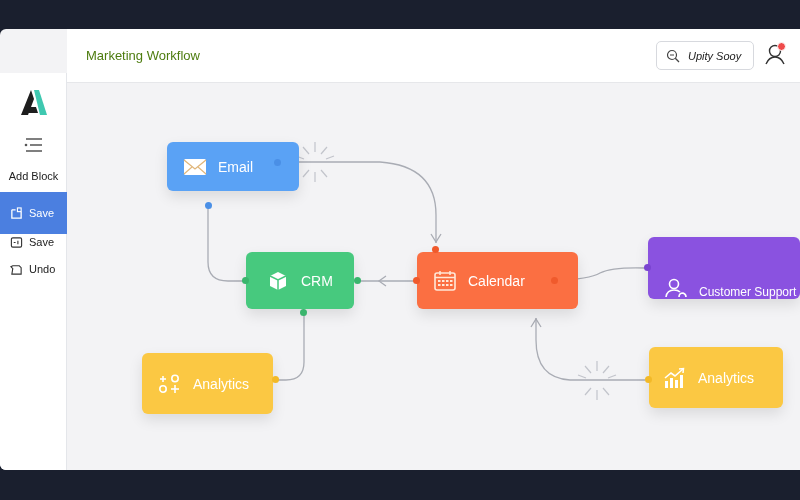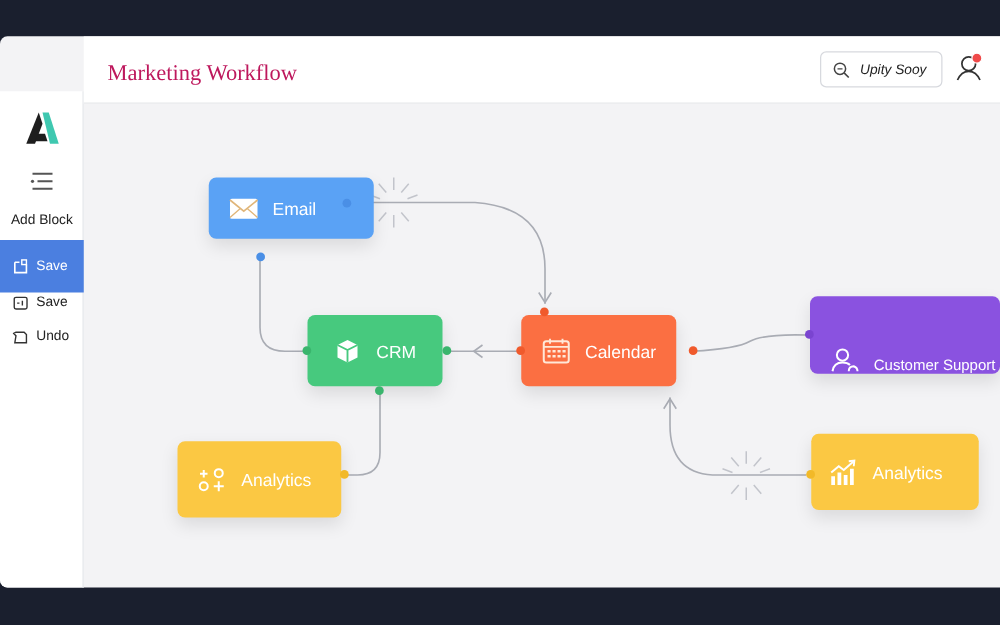--- a/index.html
+++ b/index.html
@@ -23,42 +23,42 @@
     .side-btn {
       position: absolute; left: 0; width: 67px; height: 42px;
       display: flex; align-items: center; padding-left: 10px; font-size: 11px; color: #222; cursor: pointer;
     }
     .side-btn.active { background: #4b7fe0; color: #fff; }
     .side-btn svg { width: 13px; height: 13px; margin-right: 6px; flex-shrink: 0; }
     .topbar {
       position: absolute; left: 67px; top: 0; width: 733px; height: 54px;
       background: #ffffff; border-bottom: 1px solid #e6e7ea;
     }
-    .title { position: absolute; left: 19px; top: 19px; font-size: 18px; color: #be185d; font-family: Liberation Serif, serif; }
+    .title { position: absolute; left: 19px; top: 19px; font-size: 13px; color: #4d7c0f; }
     .search-btn {
       position: absolute; left: 589px; top: 12px; width: 98px; height: 29px;
       border: 1px solid #d7d9de; border-radius: 5px; background: #fff;
       display: flex; align-items: center; padding-left: 9px; font-size: 11px; color: #222; cursor: pointer; font-style: italic;
     }
     .search-btn svg { width: 14px; height: 14px; margin-right: 8px; }
     .user-icon { position: absolute; left: 697px; top: 14px; width: 22px; height: 22px; cursor: pointer; }
     .badge {
       position: absolute; left: 710px; top: 13px; width: 9px; height: 9px; border-radius: 50%;
       background: #ef4a4a; border: 1px solid #fff;
     }
     .edges { position: absolute; left: 0; top: 0; width: 800px; height: 500px; pointer-events: none; }
     .node {
       position: absolute; border-radius: 6px; display: flex; align-items: center;
       color: #ffffff; font-size: 14px; cursor: pointer;
       box-shadow: 0 6px 14px rgba(0,0,0,0.10);
     }
     .node svg { width: 24px; height: 22px; margin-right: 11px; flex-shrink: 0; }
     .node-email { left: 142px; top: 142px; width: 132px; height: 49px; background: #5aa2f5; padding-left: 16px; margin-left: 25px; }
     .node-crm { left: 246px; top: 252px; width: 108px; height: 57px; background: #47c97e; padding-left: 20px; align-items: center; }
-    .node-calendar { left: 417px; top: 252px; width: 124px; height: 57px; background: #fb6f42; padding-left: 16px; }
+    .node-calendar { left: 417px; top: 252px; width: 161px; height: 57px; background: #fb6f42; padding-left: 16px; }
     .node-support { left: 648px; top: 237px; width: 152px; height: 62px; background: #8a52e0; padding-left: 16px; font-size: 12px; align-items: flex-end; }
     .node-analytics1 { left: 142px; top: 353px; width: 131px; height: 61px; background: #fbc843; padding-left: 16px; }
     .node-analytics2 { left: 649px; top: 347px; width: 134px; height: 61px; background: #fbc843; padding-left: 14px; }
     .port { position: absolute; width: 7px; height: 7px; border-radius: 50%; }
   </style>
 </head>
 <body>
 
 <div class="window">
 

